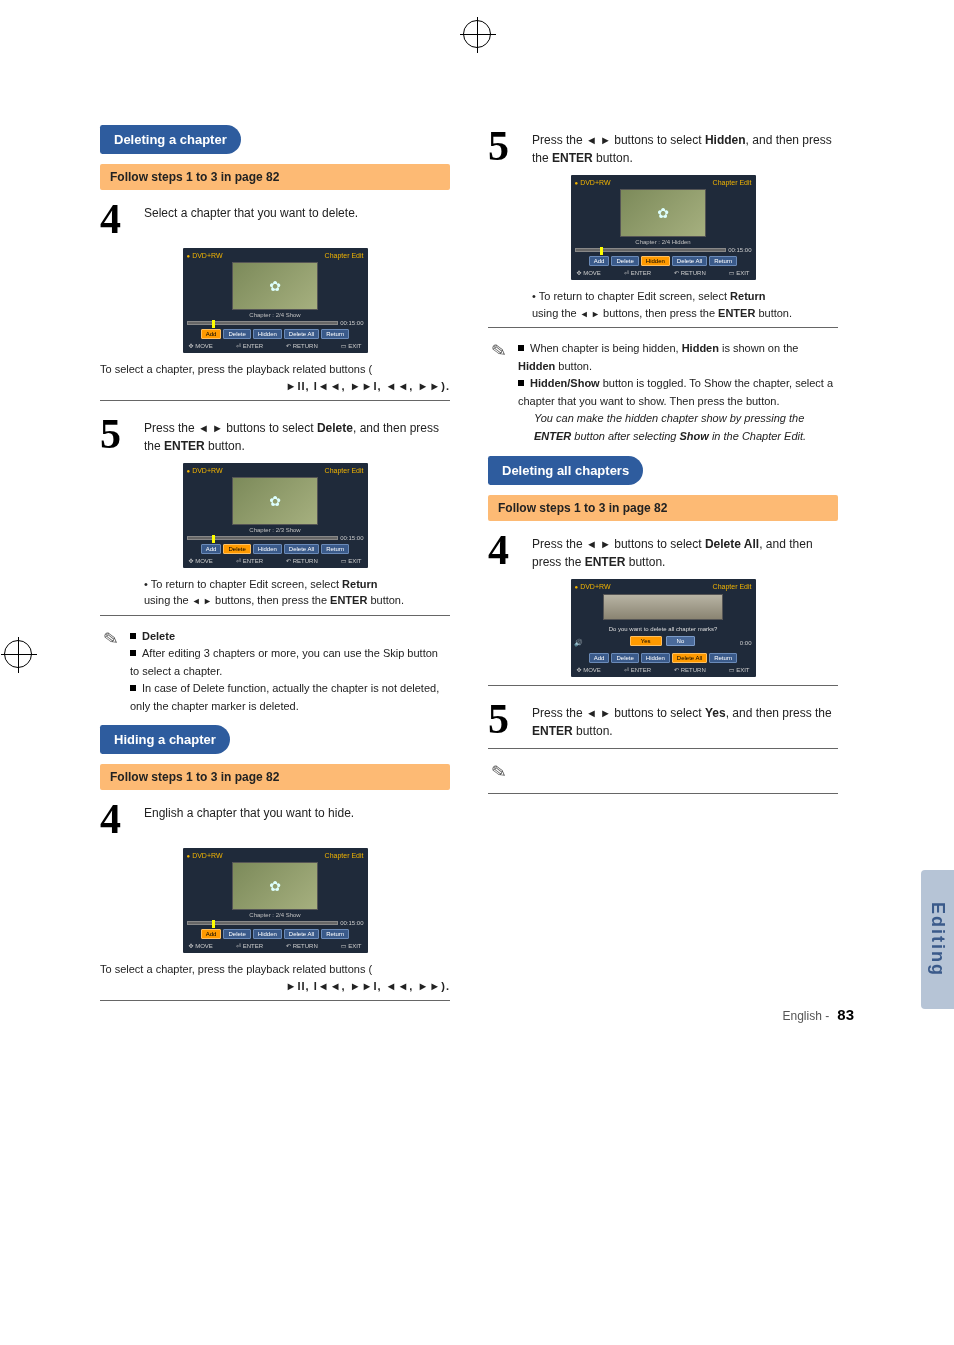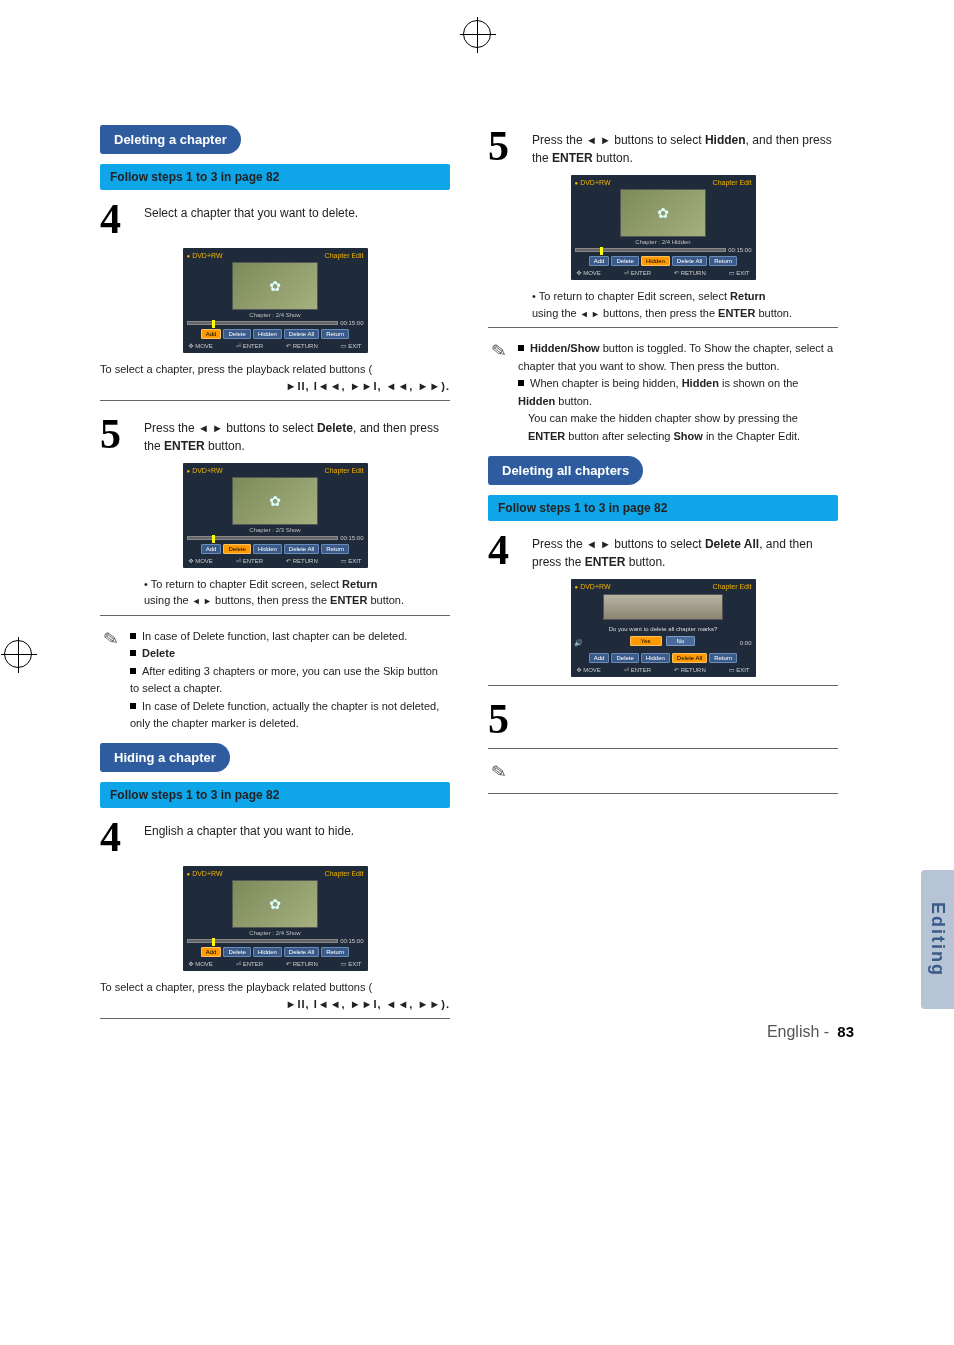--- a/index.html
+++ b/index.html
@@ -3,21 +3,21 @@
 <meta charset="utf-8">
 <style>
   * { margin: 0; padding: 0; box-sizing: border-box; }
   body { font-family: Arial, Helvetica, sans-serif; background: #fff; width: 954px; margin: 0 auto; position: relative; }
   .page { padding: 125px 71px 40px 100px; display: flex; gap: 38px; position: relative; }
   .col { width: 350px; }
   .col-left { }
   .col-right { }
 
   .section-title { background: #2e5c9e; color: #fff; font-weight: bold; font-size: 13px; padding: 7px 14px; border-radius: 3px 18px 18px 3px; display: inline-block; margin-bottom: 10px; }
-  .follow-steps { background: #0ea5e9; color: #222; font-size: 12px; font-weight: bold; padding: 6px 10px; border-radius: 2px; margin-bottom: 8px; }
+  .follow-steps { background: #fdba74; color: #222; font-size: 12px; font-weight: bold; padding: 6px 10px; border-radius: 2px; margin-bottom: 8px; }
 
   .step { display: flex; align-items: flex-start; margin-bottom: 8px; }
   .step-num { font-family: "Times New Roman", serif; font-size: 42px; font-weight: bold; width: 44px; flex-shrink: 0; line-height: 1; }
   .step-text { font-size: 12px; color: #222; line-height: 1.5; padding-top: 6px; }
   .step-text .b { font-weight: bold; }
   .step-text .arrows { font-size: 11px; }
 
   .osd { width: 185px; margin: 4px auto 8px auto; background: #1f2a3a; border-radius: 1px; color: #fff; font-size: 7px; padding: 4px; }
   .osd-head { display: flex; justify-content: space-between; font-size: 7px; margin-bottom: 3px; color: #f2b400; }
   .osd-head .lhs::before { content:"●"; color:#f2b400; margin-right:2px; font-size:6px; }
@@ -43,21 +43,21 @@
   .hr { border:none; border-top:1px solid #666; margin: 6px 0 12px; }
 
   .note-box { display:flex; align-items:flex-start; gap:8px; font-size:11px; color:#222; line-height:1.6; margin-bottom:10px; }
   .note-icon { width:22px; height:22px; display:flex; align-items:center; justify-content:center; transform:rotate(-8deg); font-size:18px; color:#555; flex-shrink:0; }
   .bullet-sq { display:inline-block; width:6px; height:6px; background:#000; margin-right:6px; position:relative; top:-1px; }
   .bold { font-weight:bold; }
 
   .side-tab { position:absolute; right:0; top:870px; background:#b6c4d6; color:#3a5a8a; writing-mode:vertical-rl; text-orientation:mixed; padding:32px 6px; font-size:18px; font-weight:bold; letter-spacing:2px; border-radius:4px 0 0 4px; }
 
   .page-num { position:absolute; right:100px; bottom:30px; font-size:15px; font-weight:bold; }
-  .page-num .lbl { font-weight:normal; font-size:16px; color:#555; margin-right:4px;margin-top:48px; }
+  .page-num .lbl { font-weight:normal; font-size:12px; color:#555; margin-right:4px;margin-top:48px; }
 
   .crop-marks { position:absolute; inset:0; pointer-events:none; }
   .reg-mark { position:absolute; top:20px; left:50%; transform:translateX(-50%); width:28px; height:28px; border:1px solid #000; border-radius:50%; }
   .reg-mark::before, .reg-mark::after { content:""; position:absolute; background:#000; }
   .reg-mark::before { left:50%; top:-4px; width:1px; height:36px; }
   .reg-mark::after { top:50%; left:-4px; height:1px; width:36px; }
   .reg-mark.side { top:640px; left:4px; transform:none; }
 
   .tri { font-size:9px; }
 </style>
@@ -163,21 +163,20 @@
 
     <div style="font-size:11px; color:#222; line-height:1.5; margin:4px 0 4px 44px;">
       <span>• To return to chapter Edit screen, select</span> <span class="bold">Return</span><br>
       <span>using the </span><span class="tri">◄ ►</span><span> buttons, then press the </span><span class="bold">ENTER</span><span> button.</span>
     </div>
     <hr class="hr">
 
     <div class="note-box">
       <div class="note-icon">✎</div>
       <div>
-        <div><span class="bullet-sq"></span><span>In case of Delete function, last chapter can be deleted.</span></div>
         <div><span class="bullet-sq"></span><span class="bold">Delete</span><br>
           </div>
         <div><span class="bullet-sq"></span><span>After editing 3 chapters or more, you can use the Skip button to select a chapter.</span></div>
         <div><span class="bullet-sq"></span><span>In case of Delete function, actually the chapter is not deleted, only the chapter marker is deleted.</span></div>
       </div>
     </div>
 
     
     <div class="section-title">Hiding a chapter</div>
     <div class="follow-steps">Follow steps 1 to 3 in page 82</div>
@@ -268,23 +267,23 @@
 
     <div style="font-size:11px; color:#222; line-height:1.5; margin:4px 0 4px 44px;">
       <span>• To return to chapter Edit screen, select</span> <span class="bold">Return</span><br>
       <span>using the </span><span class="tri">◄ ►</span><span> buttons, then press the </span><span class="bold">ENTER</span><span> button.</span>
     </div>
     <hr class="hr">
 
     <div class="note-box">
       <div class="note-icon">✎</div>
       <div>
+        <div><span class="bullet-sq"></span><span>When chapter is being hidden, </span><span class="bold">Hidden</span><span> is shown on the </span><br><span class="bold">Hidden</span><span> button.</span></div>
         <div><span class="bullet-sq"></span><span class="bold">Hidden/Show</span><span> button is toggled. To Show the chapter, select a chapter that you want to show. Then press the button.</span></div>
-        <div><span class="bullet-sq"></span><span>When chapter is being hidden, </span><span class="bold">Hidden</span><span> is shown on the </span><br><span class="bold">Hidden</span><span> button.</span></div>
-        <div style="margin-left:10px;"><span>You can make the hidden chapter show by pressing the </span><span class="bold">ENTER</span><span> button after selecting </span><span class="bold">Show</span><span> in the Chapter Edit.</span></div>
+        <div style="margin-left:16px;font-style:italic;"><span>You can make the hidden chapter show by pressing the </span><span class="bold">ENTER</span><span> button after selecting </span><span class="bold">Show</span><span> in the Chapter Edit.</span></div>
       </div>
     </div>
 
     
     <div class="section-title">Deleting all chapters</div>
     <div class="follow-steps">Follow steps 1 to 3 in page 82</div>
 
     <div class="step">
       <div class="step-num">4</div>
       <div class="step-text">
@@ -318,20 +317,23 @@
         <span>✥ <span>MOVE</span></span>
         <span>⏎ <span>ENTER</span></span>
         <span>↶ <span>RETURN</span></span>
         <span>▭ <span>EXIT</span></span>
       </div>
     </div>
     <hr class="hr">
 
     <div class="step">
       <div class="step-num">5</div>
+      <div class="step-text">
+        <span>Press the </span><span class="arrows tri">◄ ►</span><span> buttons to select </span><span class="b">Yes</span><span>, and then press the </span><span class="b">ENTER</span><span> button.</span>
+      </div>
     </div>
     <hr class="hr">
 
     <div class="note-box">
       <div class="note-icon">✎</div>
       <div>
       </div>
     </div>
     <hr class="hr">
 

